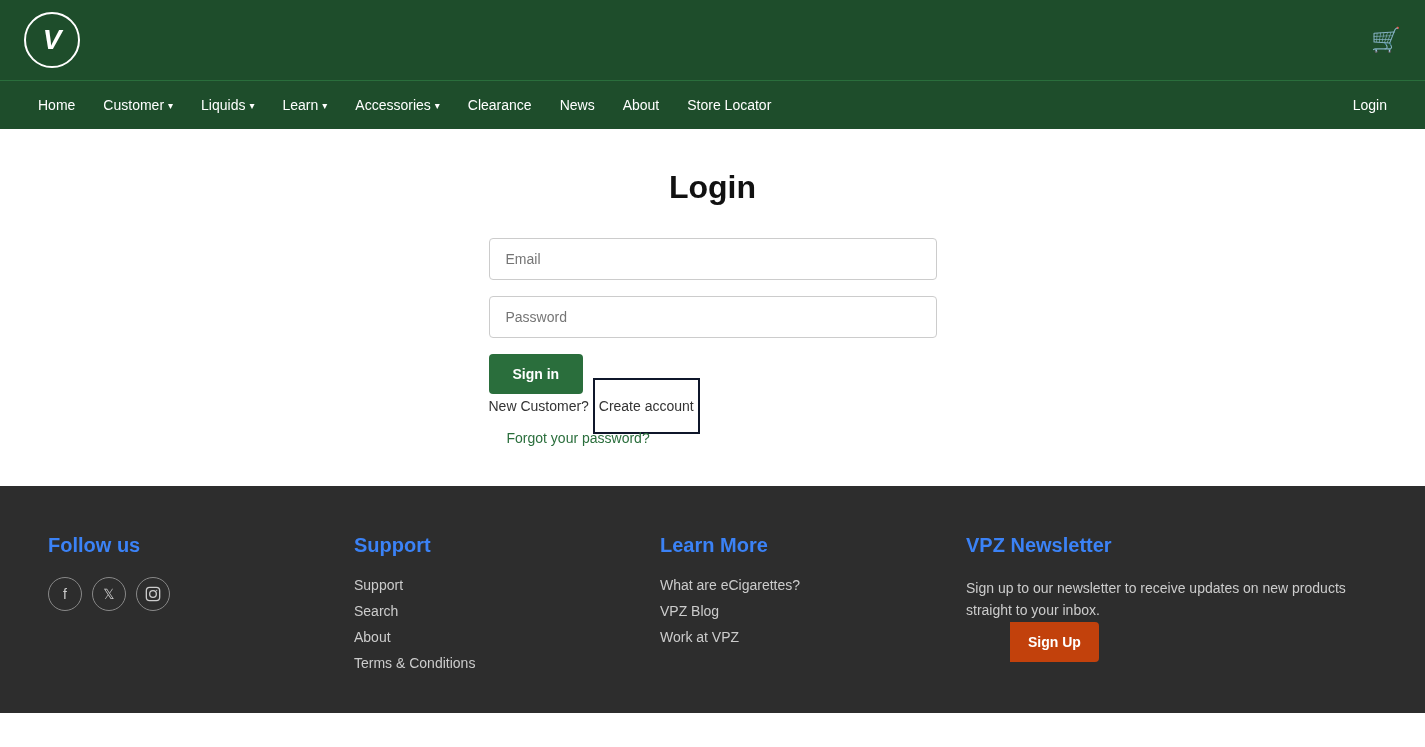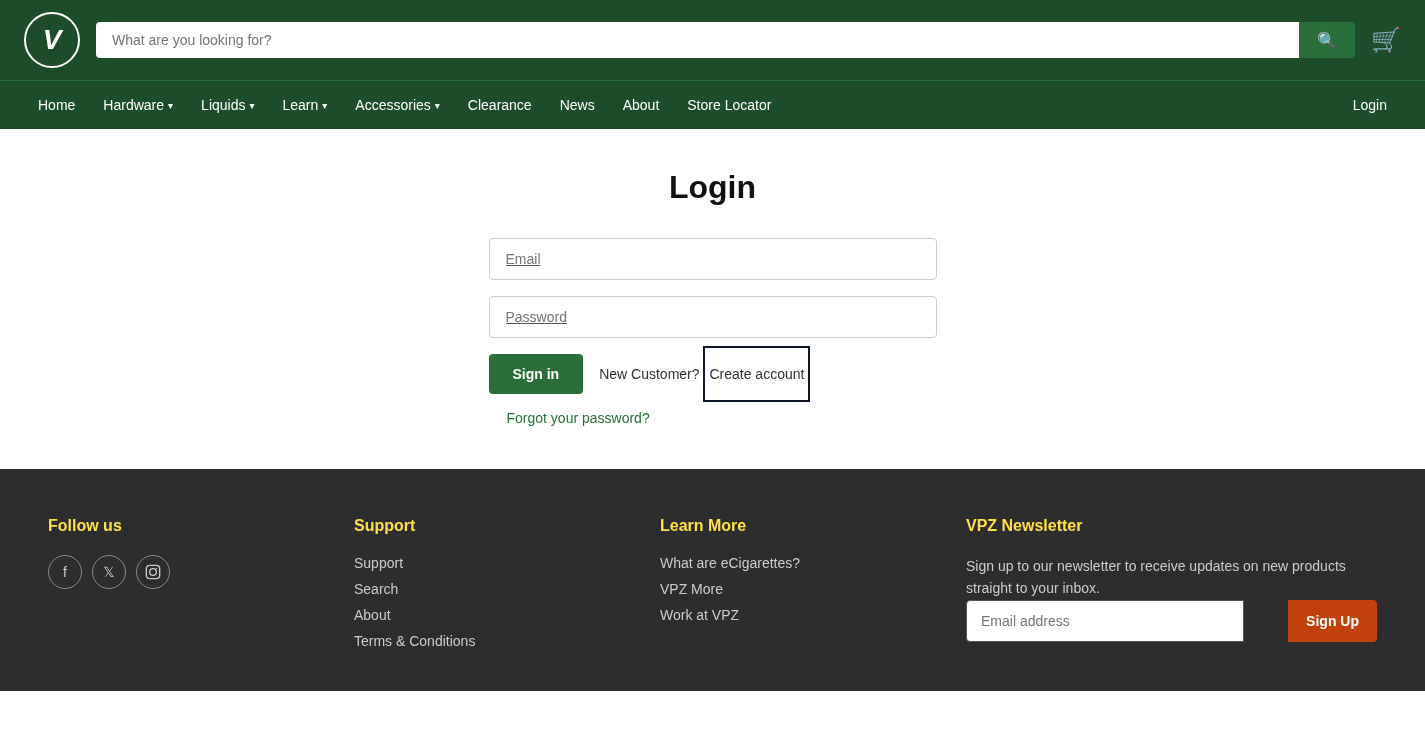--- a/index.html
+++ b/index.html
@@ -110,26 +110,26 @@
       gap: 16px;
     }
     .form-input {
       width: 100%;
       padding: 12px 16px;
       border: 1px solid #ccc;
       border-radius: 4px;
       font-size: 14px;
       outline: none;
       color: #555;
-      text-decoration: underline;
     }
     .form-actions {
       display: flex;
-      align-items: center;
-      gap: 16px;
+      align-items: flex-start;
+      gap: 4px;
+      flex-direction: column;
     }
     .sign-in-btn {
       background: #2a6e3c;
       color: #fff;
       border: none;
       border-radius: 4px;
       padding: 12px 24px;
       font-size: 14px;
       cursor: pointer;
       font-weight: bold;
@@ -157,22 +157,22 @@
     
     .footer {
       background: #2d2d2d;
       color: #ccc;
       padding: 48px 48px 32px;
       display: grid;
       grid-template-columns: 1fr 1fr 1fr 1.5fr;
       gap: 32px;
     }
     .footer-section-title {
-      color: #fde047;
-      font-size: 16px;
+      color: #3b82f6;
+      font-size: 20px;
       font-weight: bold;
       margin-bottom: 20px;
     }
     .footer-link {
       display: block;
       color: #ccc;
       text-decoration: none;
       margin-bottom: 10px;
       font-size: 14px;
       cursor: pointer;
@@ -225,31 +225,27 @@
       margin-left: 44px;
     }
   </style>
 </head>
 <body>
 
 <header class="header">
   <div class="logo-circle">
     <span class="logo-v">V</span>
   </div>
-  <div class="search-bar">
-    <input class="search-input" type="text" placeholder="What are you looking for?" style="">
-    <button class="search-btn">🔍</button>
-  </div>
   <span class="cart-icon">🛒</span>
 </header>
 
 <nav class="nav">
   <a class="nav-item">Home</a>
   <a class="nav-item">
-    <span>Hardware</span>
+    <span>Customer</span>
     <span class="nav-chevron">▾</span>
   </a>
   <a class="nav-item">
     <span>Liquids</span>
     <span class="nav-chevron">▾</span>
   </a>
   <a class="nav-item">
     <span>Learn</span>
     <span class="nav-chevron">▾</span>
   </a>
@@ -301,25 +297,24 @@
     <div class="footer-section-title">Support</div>
     <a class="footer-link">Support</a>
     <a class="footer-link">Search</a>
     <a class="footer-link">About</a>
     <a class="footer-link">Terms &amp; Conditions</a>
   </div>
 
   <div>
     <div class="footer-section-title">Learn More</div>
     <a class="footer-link">What are eCigarettes?</a>
-    <a class="footer-link">VPZ More</a>
+    <a class="footer-link">VPZ Blog</a>
     <a class="footer-link">Work at VPZ</a>
   </div>
 
   <div>
     <div class="footer-section-title">VPZ Newsletter</div>
     <p class="newsletter-desc">Sign up to our newsletter to receive updates on new products straight to your inbox.</p>
     <div class="newsletter-form">
-      <input class="newsletter-input" type="email" placeholder="Email address" style="">
       <button class="newsletter-btn">Sign Up</button>
     </div>
   </div>
 </footer>
 
 </body></html>

